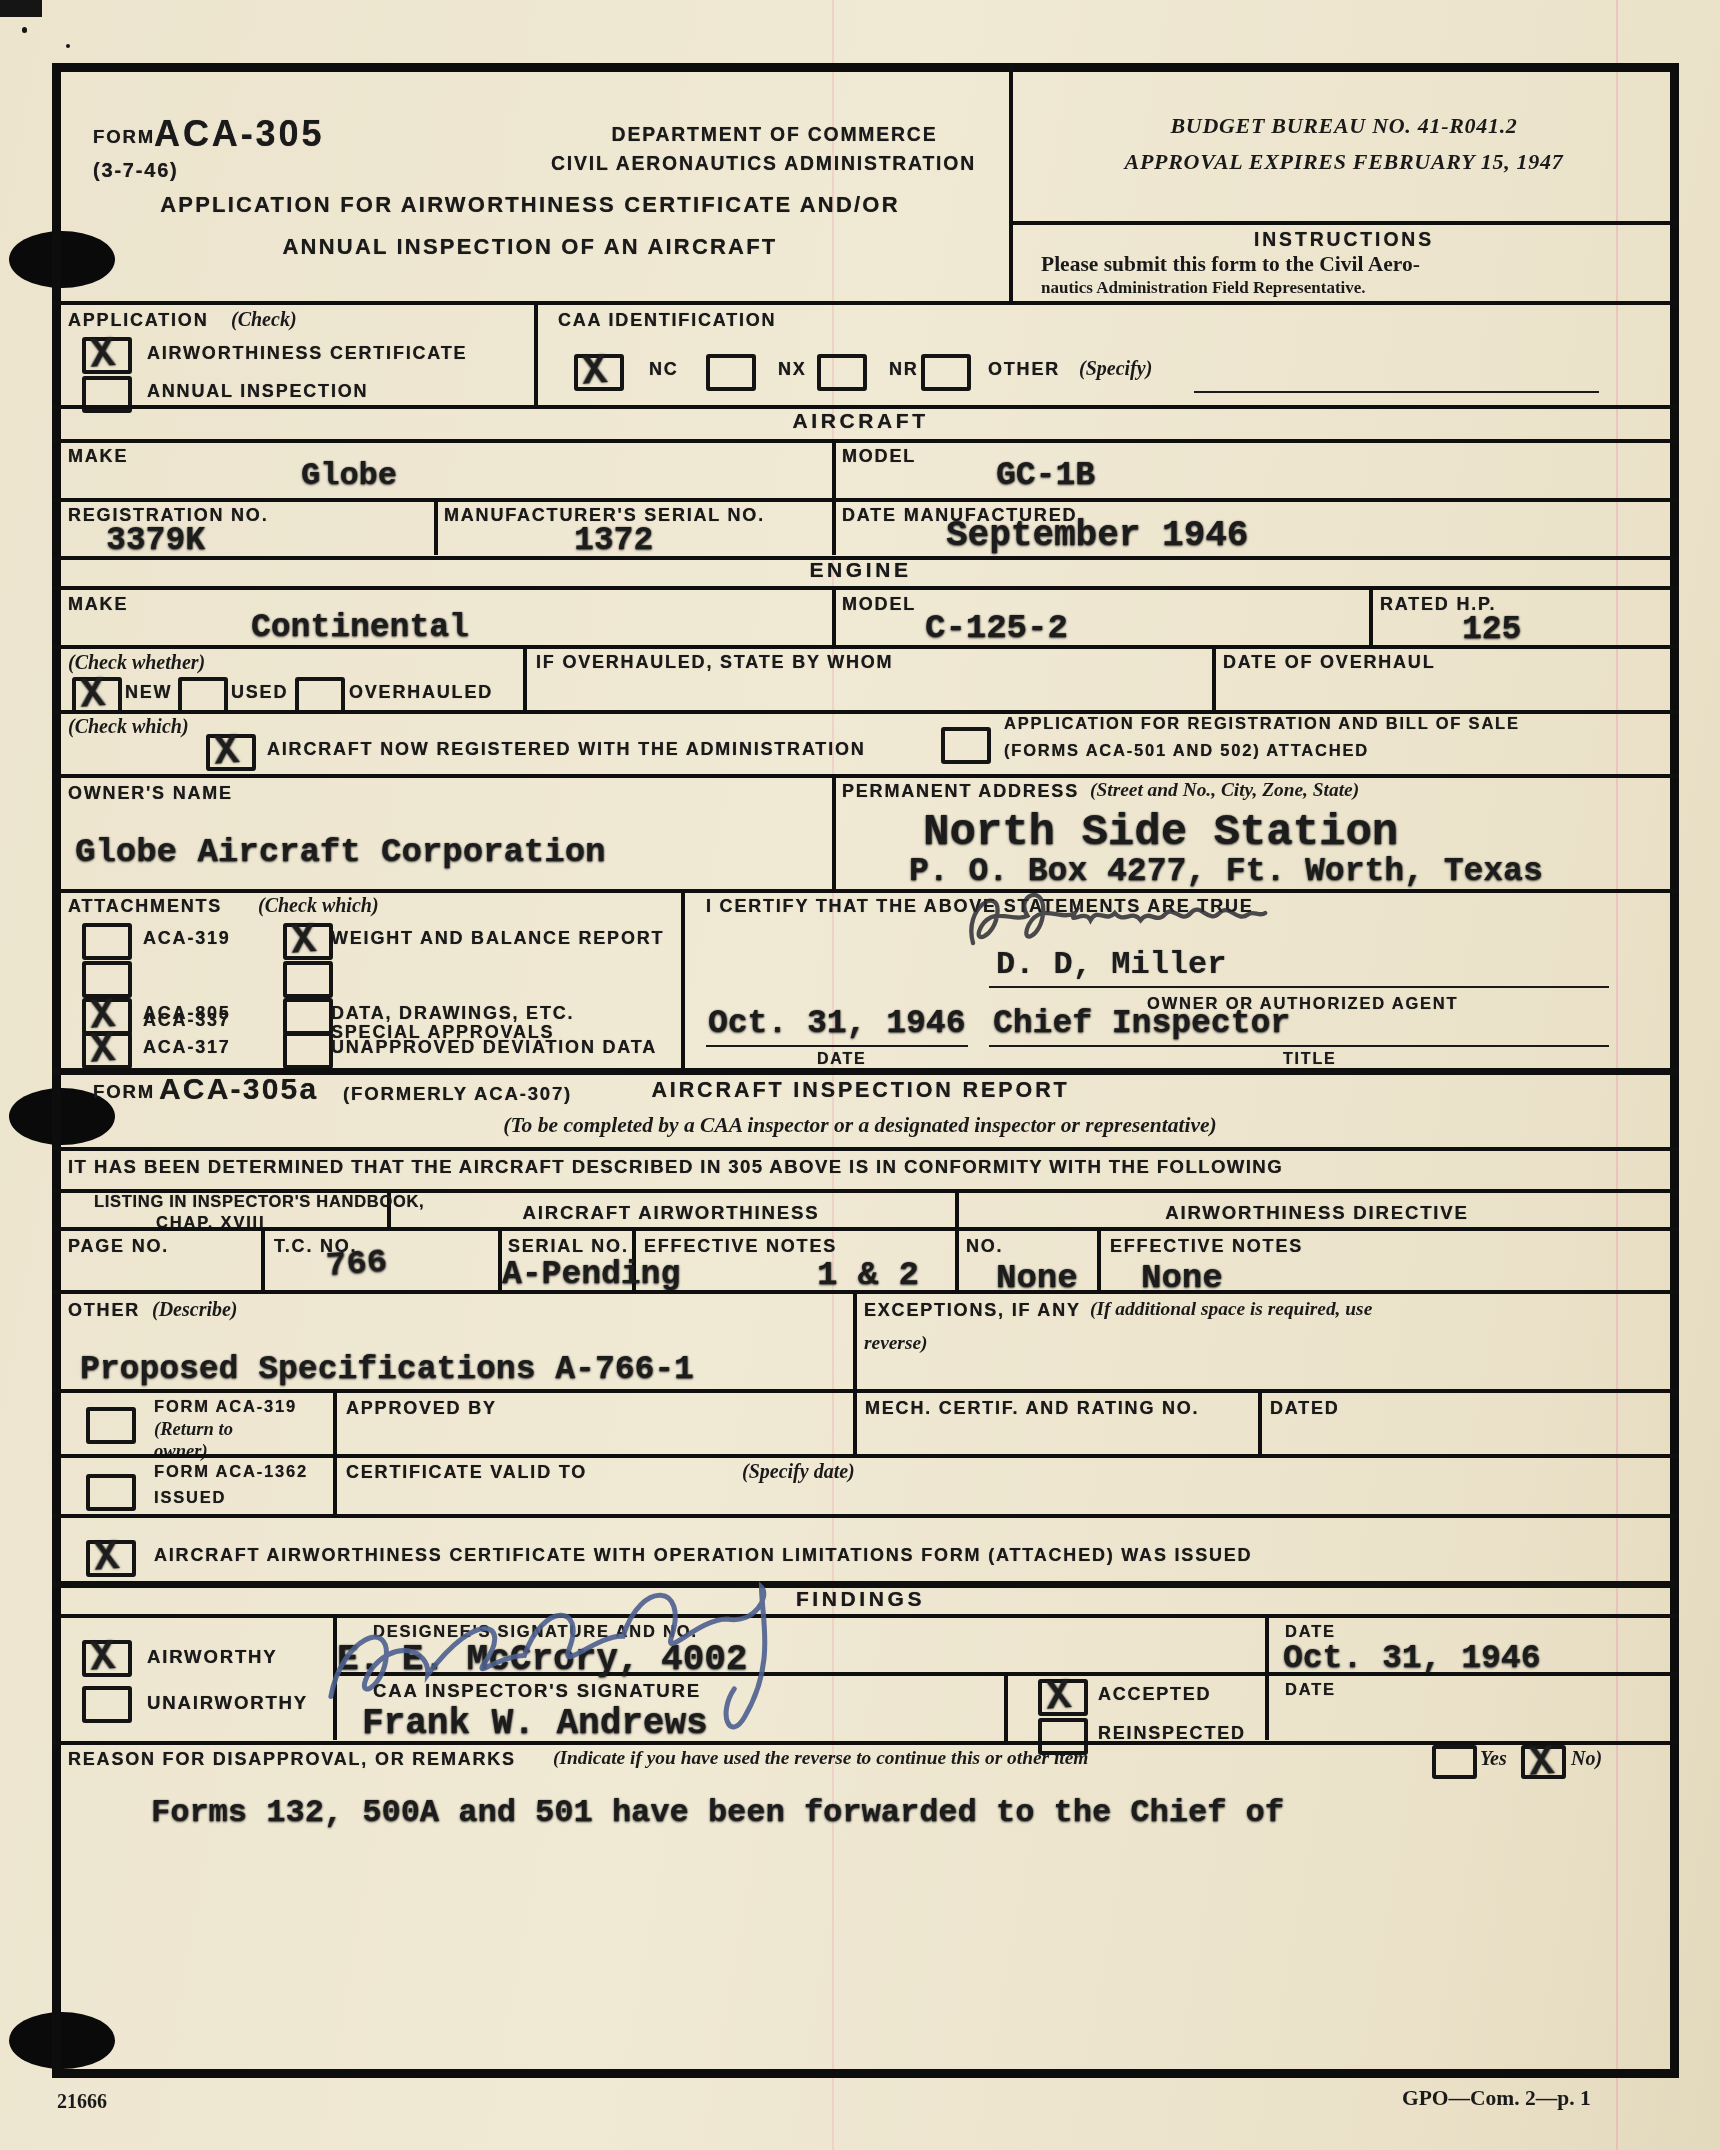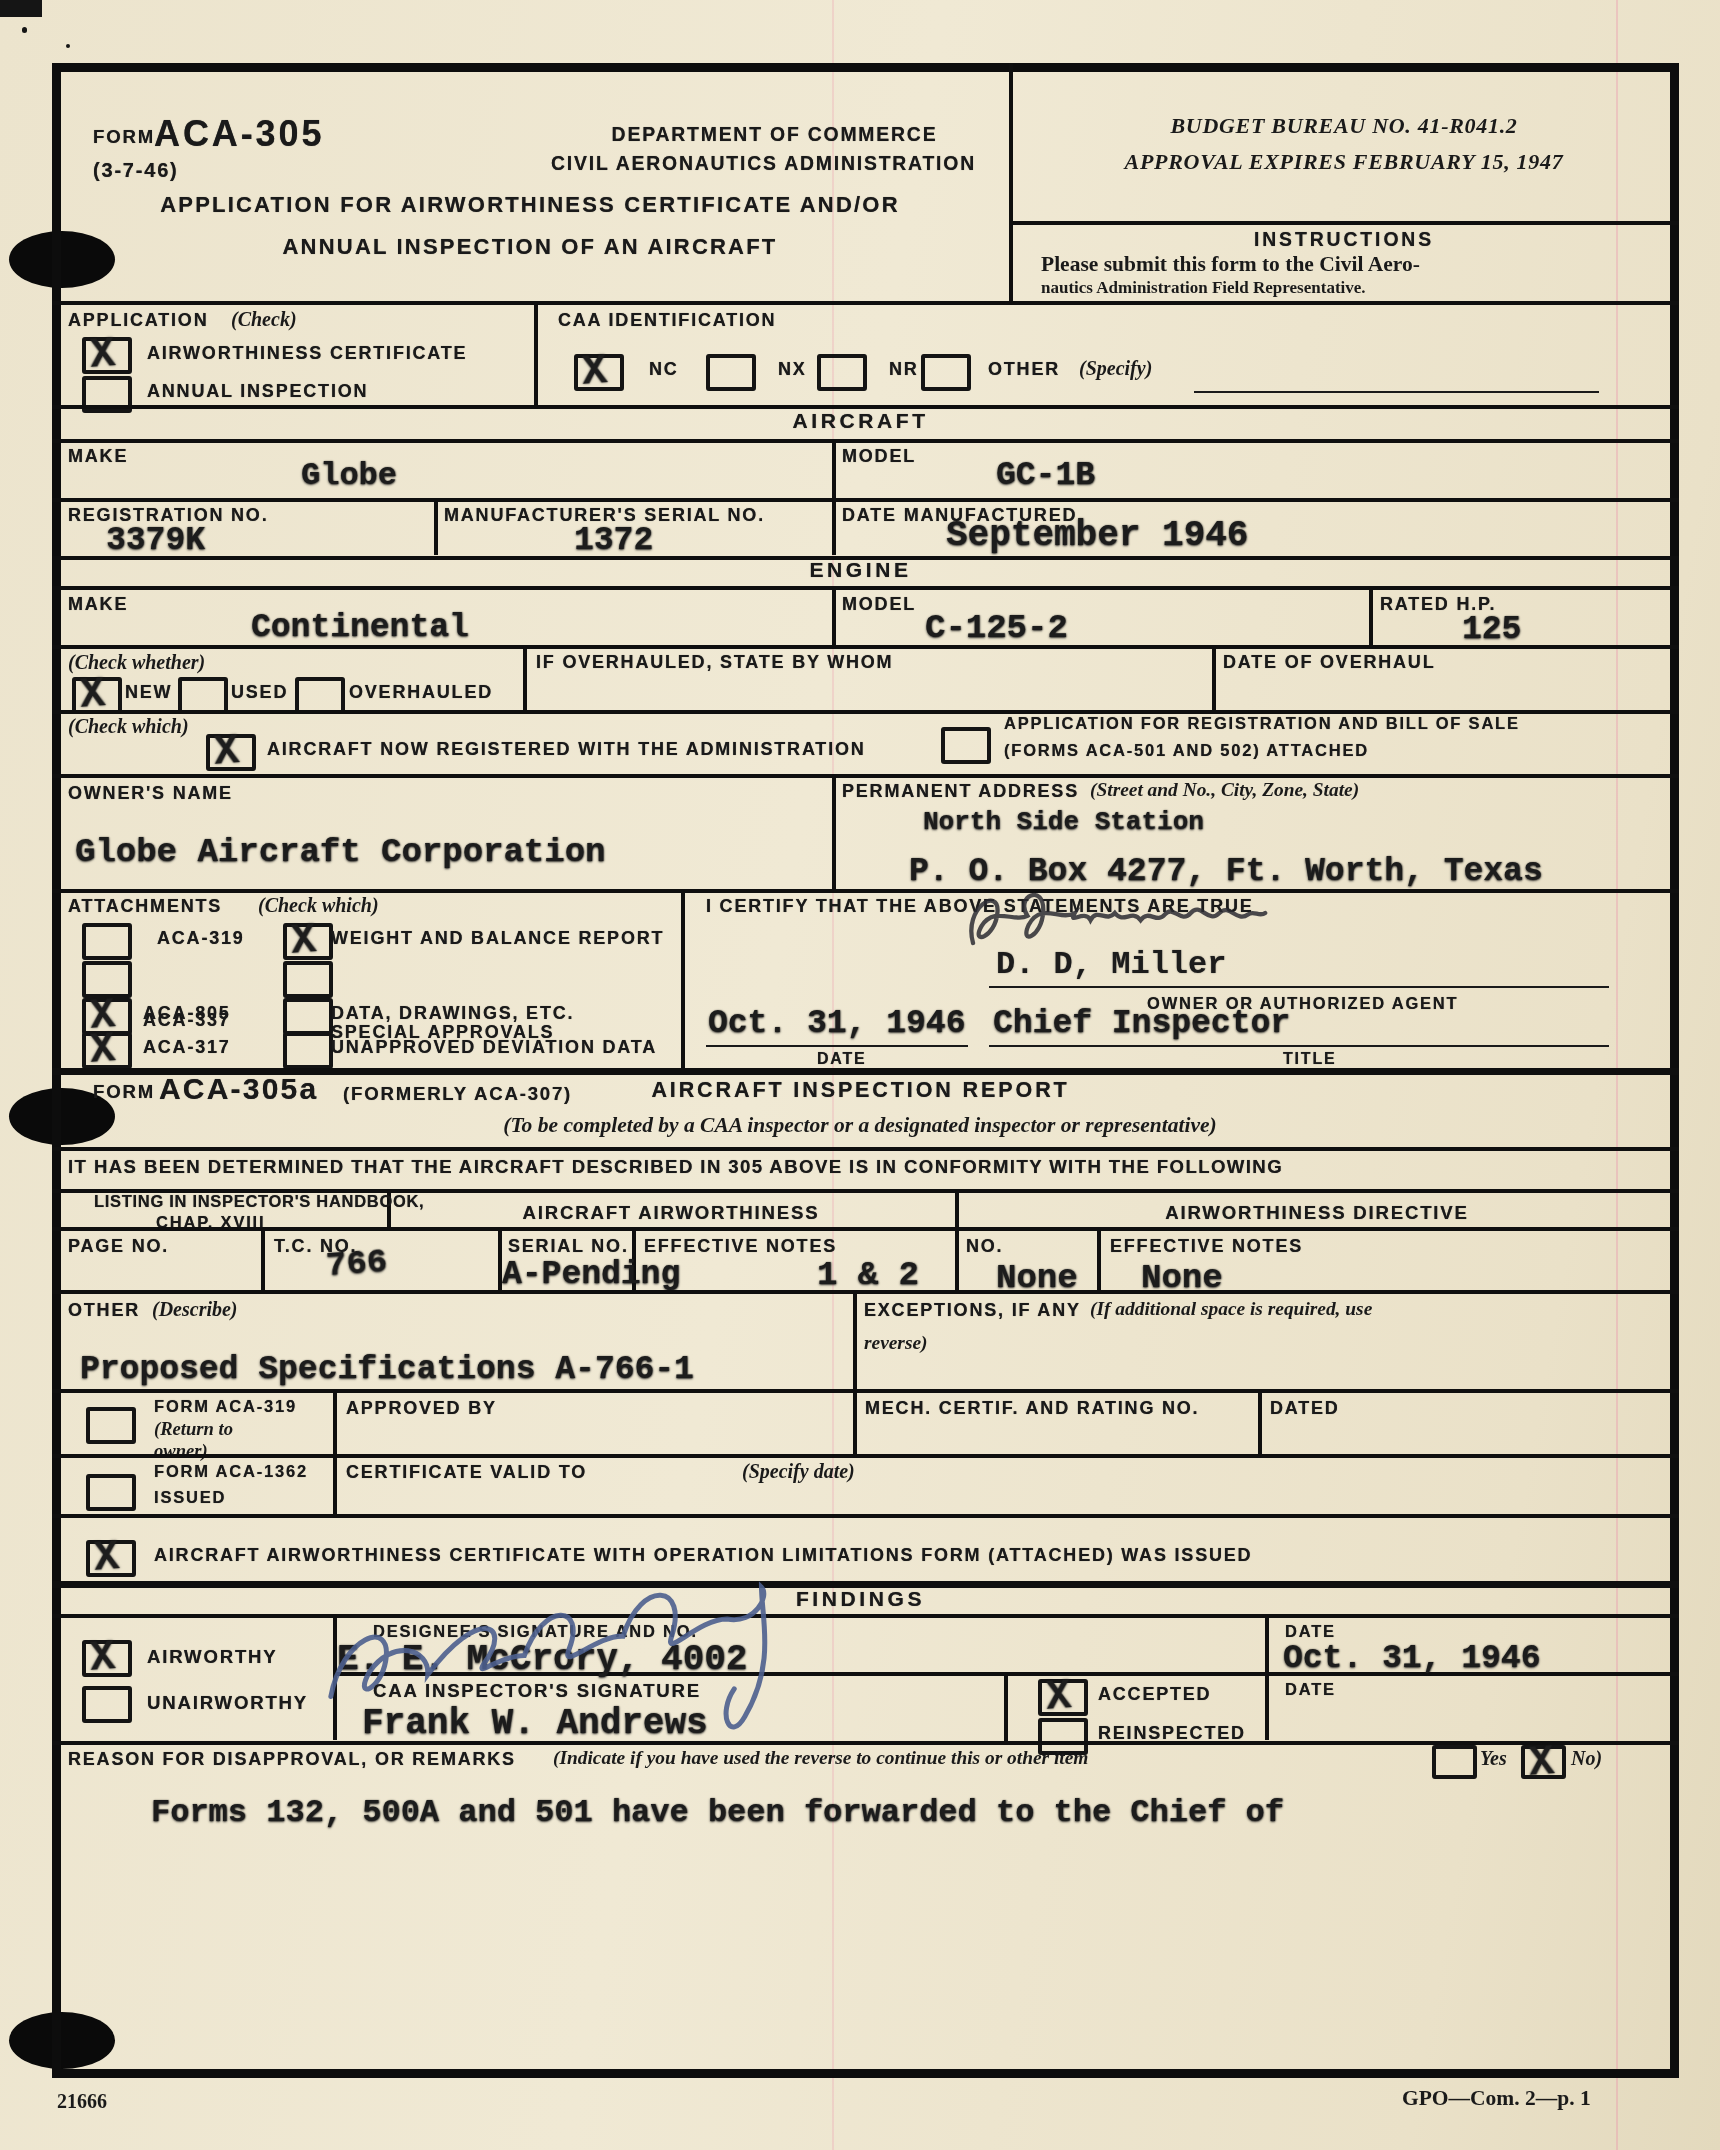--- a/index.html
+++ b/index.html
@@ -140,30 +140,30 @@
   <div class="cb" style="left:941px;top:727px;"></div>
   <div class="lab sm" style="left:1004px;top:714px;">APPLICATION FOR REGISTRATION AND BILL OF SALE</div>
   <div class="lab sm" style="left:1004px;top:741px;">(FORMS ACA-501 AND 502) ATTACHED</div>
 
   <div class="hl" style="left:52px;top:774px;width:1627px;"></div>
   <div class="lab" style="left:68px;top:783px;">OWNER'S NAME</div>
   <div class="typed sm2" style="left:75px;top:833px;font-size:34px;">Globe Aircraft Corporation</div>
   <div class="vl" style="left:832px;top:774px;height:115px;"></div>
   <div class="lab" style="left:842px;top:781px;">PERMANENT ADDRESS</div>
   <div class="labi" style="left:1090px;top:779px;font-size:19.4px;">(Street and No., City, Zone, State)</div>
-  <div class="typed sm2" style="left:923px;top:807px;font-size:26px;">North Side Station</div>
+  <div class="typed sm2" style="left:923px;top:807px;font-size:44px;">North Side Station</div>
   <div class="typed sm2" style="left:909px;top:853px;font-size:33px;">P. O. Box 4277, Ft. Worth, Texas</div>
 
   <div class="hl" style="left:52px;top:889px;width:1627px;"></div>
   <div class="vl" style="left:681px;top:889px;height:179px;"></div>
   <div class="lab" style="left:68px;top:896px;">ATTACHMENTS</div>
   <div class="labi" style="left:258px;top:894px;">(Check which)</div>
 
   <div class="cb" style="left:82px;top:923px;"></div>
-  <div class="lab" style="left:157px;top:928px;">ACA-319</div>
+  <div class="lab" style="left:143px;top:928px;">ACA-319</div>
   <div class="cb on" style="left:283px;top:923px;"></div>
   <div class="lab" style="left:331px;top:928px;">WEIGHT AND BALANCE REPORT</div>
 
   <div class="cb" style="left:82px;top:961px;"></div>
   <div class="lab" style="left:143px;top:966px;margin-top:44px;">ACA-337</div>
   <div class="cb" style="left:283px;top:961px;"></div>
   <div class="lab" style="left:331px;top:1022px;">SPECIAL APPROVALS</div>
 
   <div class="cb on" style="left:82px;top:998px;"></div>
   <div class="lab" style="left:143px;top:1003px;">ACA-805</div>

